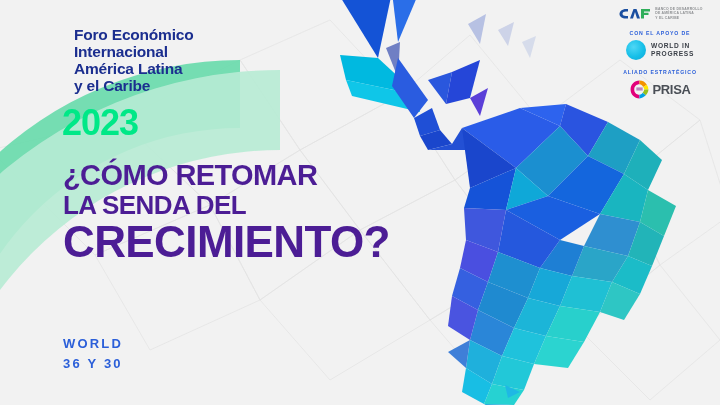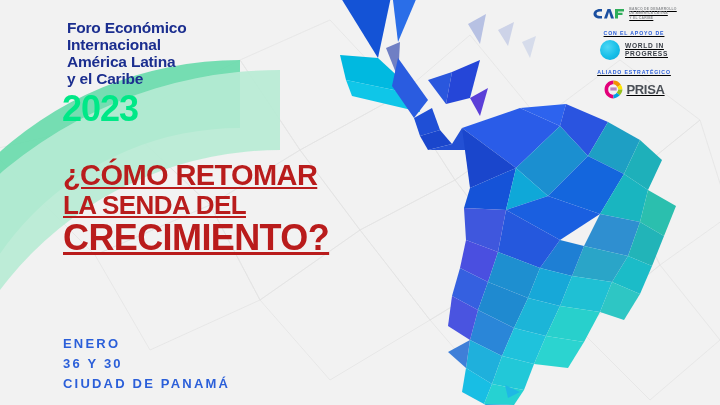--- a/index.html
+++ b/index.html
@@ -42,75 +42,73 @@
     left: 62px;
     top: 14px;
     width: 230px;
   }
   .forum-name {
     color: #1b2e8f;
     font-size: 15.5px;
     font-weight: bold;
     line-height: 1.1;
     letter-spacing: -0.2px;
-    margin: 5px;
+    margin: 12px;
     white-space: pre-line;
   }
   .forum-year {
     color: #00e887;
     font-size: 36px;
     font-weight: bold;
     line-height: 0.95;
     letter-spacing: -1px;
     margin: 3px 0 0 0;
   }
 
   
   .headline {
     position: absolute;
     left: 63px;
     top: 161px;
     width: 360px;
   }
   .headline-line {
-    color: #b91c1c;
+    color: #4c1d95;
     font-weight: bold;
     line-height: 1.0;
     letter-spacing: -0.6px;
     margin: 0;
     white-space: nowrap;
-    text-decoration: underline;
   }
   .hl-1 { font-size: 29px; }
   .hl-2 { font-size: 26px; margin-top: 2px; }
-  .hl-3 { font-size: 36px; margin-top: 2px; }
+  .hl-3 { font-size: 44px; margin-top: 2px; }
 
   
   .date-block {
     position: absolute;
     left: 63px;
     top: 334px;
   }
   .date-line {
     color: #2b5fd9;
     font-size: 13px;
     font-weight: bold;
     letter-spacing: 2.2px;
     line-height: 1.55;
     margin: 0;
   }
 
   
   .sponsors {
     position: absolute;
-    right: 28px;
+    right: 2px;
     top: 6px;
     width: 116px;
     text-align: center;
-    text-decoration: underline;
   }
   .sponsor-block { margin-bottom: 9px; }
   .sponsor-label {
     color: #2b5fd9;
     font-size: 5.2px;
     font-weight: bold;
     letter-spacing: 0.85px;
     margin: 0 0 4px 0;
   }
 
@@ -291,23 +289,22 @@
     <p class="forum-year">2023</p>
   </div>
 
   <div class="headline">
     <p class="headline-line hl-1">¿CÓMO RETOMAR</p>
     <p class="headline-line hl-2">LA SENDA DEL</p>
     <p class="headline-line hl-3">CRECIMIENTO?</p>
   </div>
 
   <div class="date-block">
-    <p class="date-line">ENERO</p>
+    <p class="date-line">WORLD</p>
     <p class="date-line">36 Y 30</p>
-    <p class="date-line">CIUDAD DE PANAMÁ</p>
   </div>
 
   <div class="sponsors">
 
     <div class="sponsor-block">
       <div class="caf-lockup">
         <svg class="caf-mark" viewBox="0 0 68 30">
           <path d="M18,6 C10,6 5,11 5,16 C5,21 10,25 18,25 L22,25 L22,20 L18,20 C14,20 11,18.5 11,15.5 C11,12.5 14,11 18,11 L22,11 L22,6 Z" fill="#1b4fa0"></path>
           <path d="M26,25 L33,6 L39,6 L46,25 L40,25 L36,12 L32,25 Z" fill="#1b4fa0"></path>
           <path d="M48,25 L48,6 L66,6 L66,11 L54,11 L54,13.5 L63,13.5 L63,18 L54,18 L54,25 Z" fill="#2fae5a"></path>

